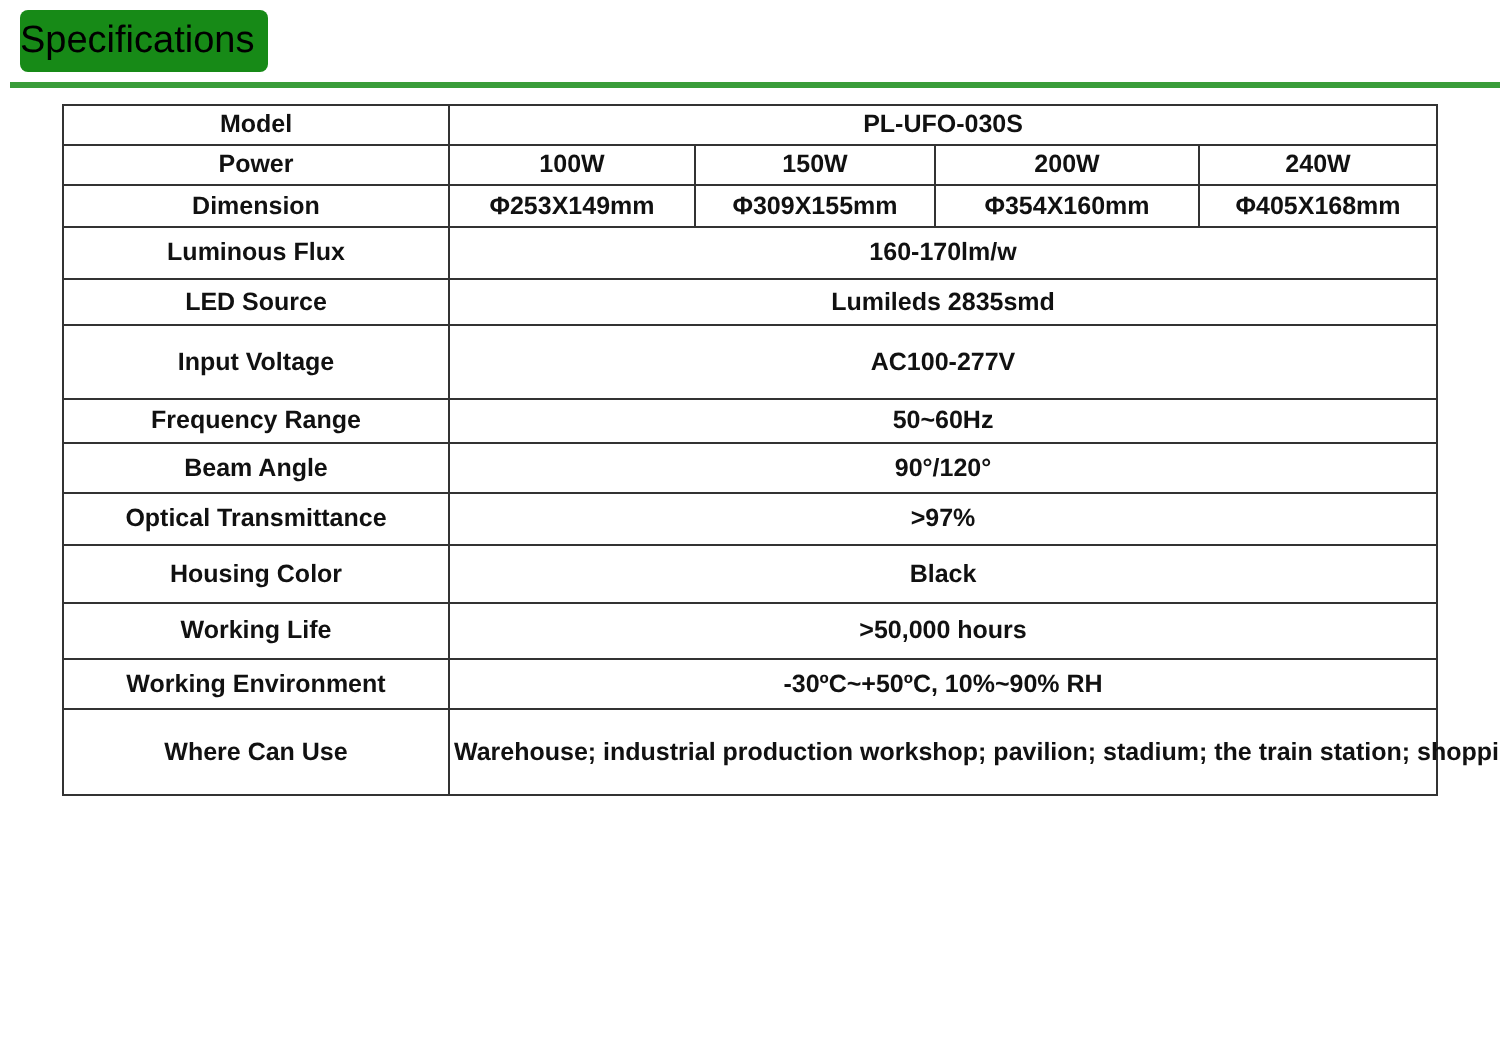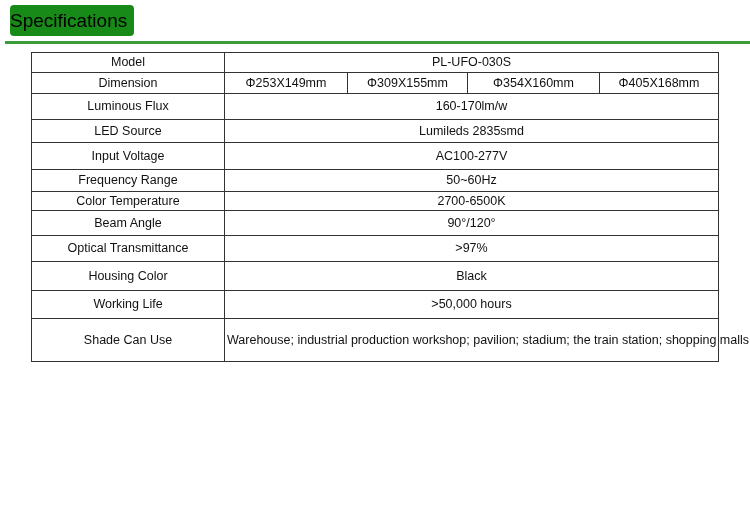--- a/index.html
+++ b/index.html
@@ -5,21 +5,21 @@
   html, body { margin:0; padding:0; background:#ffffff; }
   body { width:750px; height:530px; position:relative; overflow:hidden;
          font-family:"Liberation Sans", "DejaVu Sans", sans-serif; color:#111; }
   .header-badge { position:absolute; left:10px; top:5px; width:124px; height:31px;
          background:#178a17; border-radius:4px; color:#000000; font-size:19px;
          line-height:31px; text-align:left; letter-spacing:0; }
   .header-rule { position:absolute; left:5px; top:41px; width:745px; height:3px; background:#3a9d3a; }
   table.spec { position:absolute; left:31px; top:52px; width:687px; border-collapse:collapse;
          table-layout:fixed; font-size:12.5px; }
   table.spec td { border:1.5px solid #333; text-align:center; vertical-align:middle; padding:0 2px;
-         line-height:15px; white-space:nowrap; }
+         line-height:15px; white-space:nowrap;font-weight:bold; }
   td.label { width:191px; }
   td.wrap { white-space:normal; line-height:20px; }
 </style>
 </head>
 <body>
 
 <div class="header-badge">Specifications</div>
 <div class="header-rule"></div>
 
 <table class="spec">
@@ -28,61 +28,68 @@
       <col style="width:123px">
       <col style="width:120px">
       <col style="width:132px">
       <col style="width:119px">
   </colgroup>
   <tbody>
       <tr style="height:20px">
     <td class="label">Model</td>
     <td colspan="4">PL-UFO-030S</td>
   </tr>
+  <tr style="height:20px">
+    <td class="label">Power</td>
+    <td>100W</td>
+    <td>150W</td>
+    <td>200W</td>
+    <td>240W</td>
+  </tr>
   <tr style="height:21px">
     <td class="label">Dimension</td>
     <td>Φ253X149mm</td>
     <td>Φ309X155mm</td>
     <td>Φ354X160mm</td>
     <td>Φ405X168mm</td>
   </tr>
   <tr style="height:26px">
     <td class="label">Luminous Flux</td>
     <td colspan="4">160-170lm/w</td>
   </tr>
   <tr style="height:23px">
     <td class="label">LED Source</td>
     <td colspan="4">Lumileds 2835smd</td>
   </tr>
-  <tr style="height:27px">
+  <tr style="height:37px">
     <td class="label">Input Voltage</td>
     <td colspan="4">AC100-277V</td>
   </tr>
   <tr style="height:22px">
     <td class="label">Frequency Range</td>
     <td colspan="4">50~60Hz</td>
-  </tr>
-  <tr style="height:19px">
-    <td class="label">Color Temperature</td>
-    <td colspan="4">2700-6500K</td>
   </tr>
   <tr style="height:25px">
     <td class="label">Beam Angle</td>
     <td colspan="4">90°/120°</td>
   </tr>
   <tr style="height:26px">
     <td class="label">Optical Transmittance</td>
     <td colspan="4">&gt;97%</td>
   </tr>
   <tr style="height:29px">
     <td class="label">Housing Color</td>
     <td colspan="4">Black</td>
   </tr>
   <tr style="height:28px">
     <td class="label">Working Life</td>
     <td colspan="4">&gt;50,000 hours</td>
   </tr>
+  <tr style="height:25px">
+    <td class="label">Working Environment</td>
+    <td colspan="4">-30ºC~+50ºC, 10%~90% RH</td>
+  </tr>
   <tr style="height:43px">
-    <td class="label">Shade Can Use</td>
+    <td class="label">Where Can Use</td>
     <td colspan="4" class="wrap">Warehouse; industrial production workshop; pavilion; stadium; the train station; shopping malls; gas stations and other indoor lighting</td>
   </tr>
 </tbody>
   </table>
 
 </body></html>

